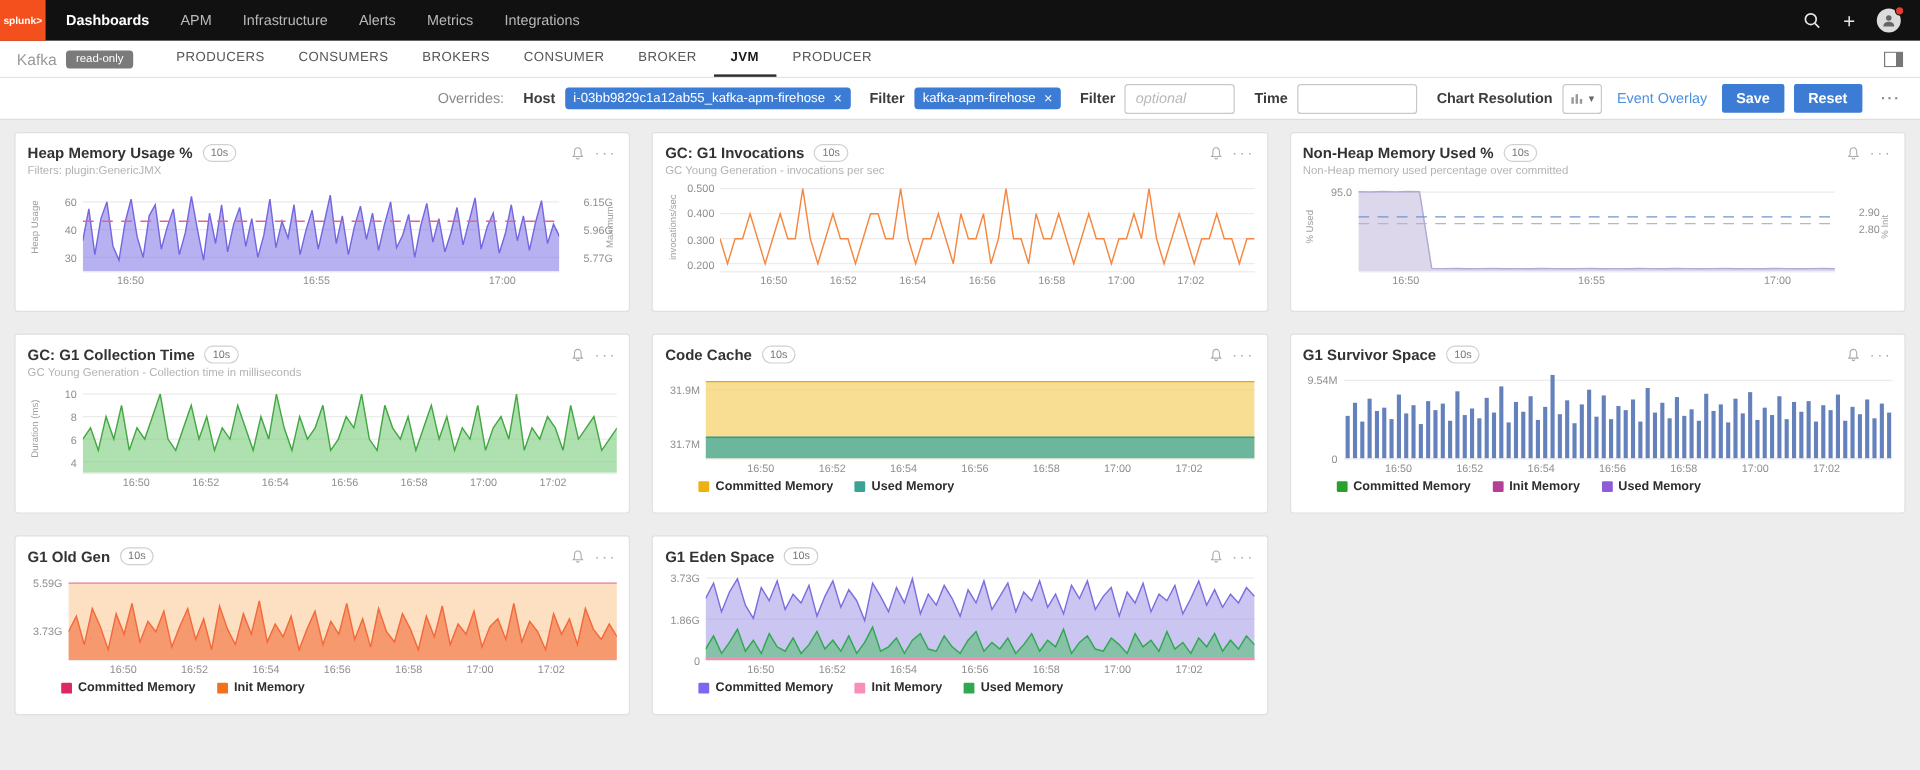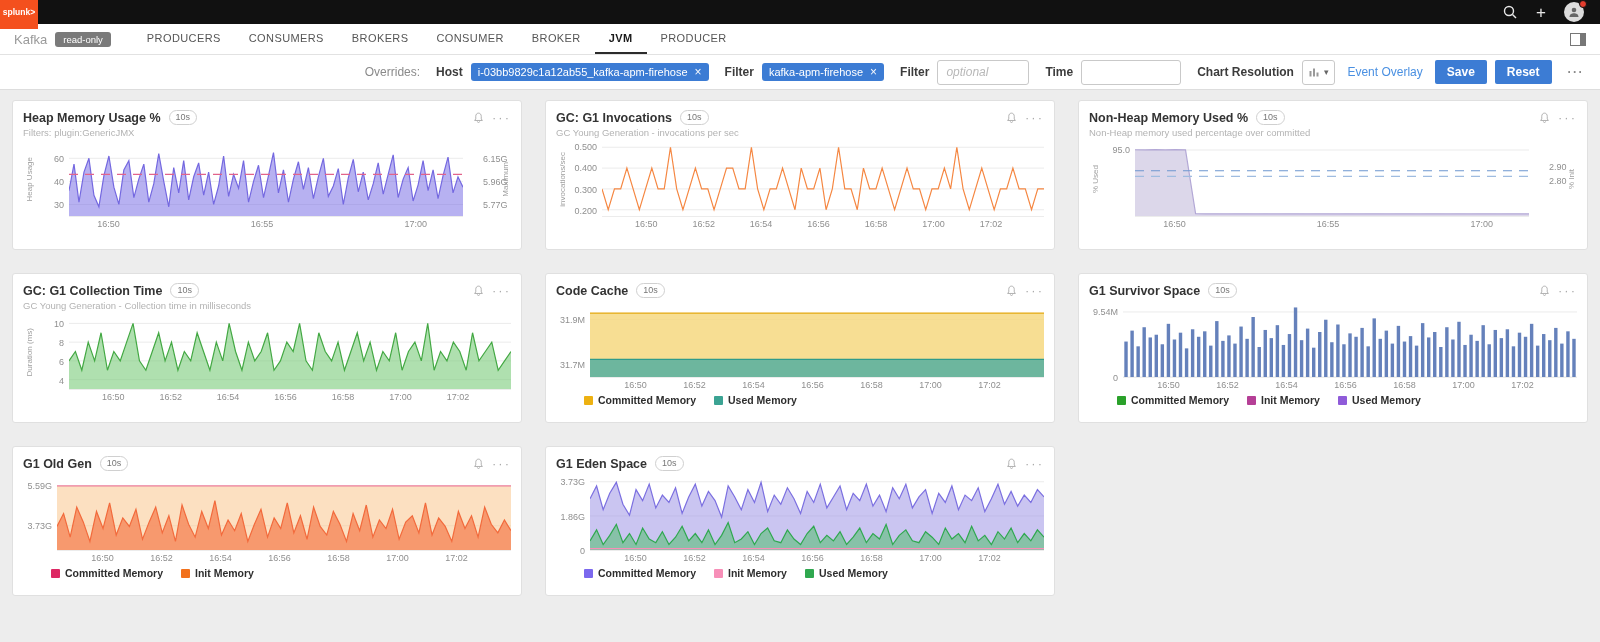--- a/index.html
+++ b/index.html
@@ -1,20 +1,20 @@
 <!DOCTYPE html>
 <html><head>
 <meta charset="utf-8">
 <style>
   *{box-sizing:border-box;margin:0;padding:0}
   html,body{width:1600px;height:642px;overflow:hidden}
   body{font-family:"Liberation Sans",sans-serif;background:#ededed}
 
   
-  .topnav{height:24px;background:#111;display:flex;align-items:center;padding-right:16px}
+  .topnav{height:34px;background:#111;display:flex;align-items:center;padding-right:16px}
   .brand{width:38px;height:34px;background:#f4501e;color:#fff;font-weight:bold;font-size:8.5px;display:flex;align-items:center;justify-content:center;cursor:pointer}
   .nav-items{display:flex;height:100%;margin-left:4px}
   .nav-item{color:#b9b9b9;font-size:12px;line-height:34px;padding:0 13px;cursor:pointer;white-space:nowrap}
   .nav-item.active{color:#fff;font-weight:bold}
   .nav-right{margin-left:auto;display:flex;align-items:center;gap:18px}
   .nav-icon{cursor:pointer;color:#e8e8e8;font-size:17px;line-height:1;display:flex;align-items:center}
   .avatar{position:relative;width:20px;height:20px;border-radius:50%;background:#dcdcdc;display:flex;align-items:center;justify-content:center;cursor:pointer}
   .avatar .dot{position:absolute;top:-2px;right:-3px;width:8px;height:8px;border-radius:50%;background:#e23d2e;border:1px solid #111}
 
   
@@ -36,21 +36,21 @@
   .txt::placeholder{color:#b8b8b8;font-style:italic}
   .txt.time{width:100px}
   .res-ctl{height:25px;border:1px solid #c9c9c9;border-radius:3px;display:flex;align-items:center;padding:0 6px;gap:5px;color:#777;cursor:pointer;background:#fff}
   .res-ctl .chev{font-size:9px;color:#666}
   .link{color:#4a90e2;cursor:pointer;margin:4px 4px;white-space:nowrap}
   .btn{height:24px;border:none;border-radius:2px;background:#3c7cd4;color:#fff;font-size:12px;font-weight:bold;padding:0 12px;cursor:pointer;font-family:inherit}
   .more{color:#888;letter-spacing:1.5px;font-weight:bold;margin-left:8px;cursor:pointer}
 
   
   .main{padding:10px 12px;background:#ededed;height:calc(642px - 100px)}
-  .grid{display:grid;grid-template-columns:repeat(3,1fr);gap:23px;grid-auto-rows:150px}
+  .grid{display:grid;grid-template-columns:repeat(3,1fr);gap:18px;grid-auto-rows:150px}
   .card{background:#fff;border:1px solid #e0e0e0;border-radius:3px;padding:8px 10px 5px;display:flex;flex-direction:column;overflow:hidden}
   .card-head{display:flex;align-items:center;gap:8px;height:17px}
   .card-title{font-size:12.5px;font-weight:bold;color:#333;white-space:nowrap}
   .res-badge{border:1px solid #d0d0d0;border-radius:8px;font-size:9px;color:#777;padding:1px 6px;line-height:1.2}
   .spacer{flex:1}
   .bell{cursor:pointer;display:flex;align-items:center}
   .dots{color:#aaa;font-size:13px;letter-spacing:2px;cursor:pointer;line-height:1}
   .card-sub{font-size:9.5px;color:#b3b3b3;margin-top:1px;white-space:nowrap;overflow:hidden}
 
   .cw-row{display:flex;align-items:flex-start;margin-top:3px}
@@ -69,20 +69,28 @@
 
   .legend{display:flex;gap:18px;align-items:center;padding:3px 0 0 28px;font-size:10.5px;color:#2e2e2e}
   .leg-item{display:flex;align-items:center;cursor:pointer;font-weight:bold}
   .leg-swatch{width:9px;height:9px;display:inline-block;margin-right:5px;border-radius:1px}
 </style>
 </head>
 <body>
 
 <header class="topnav">
   <div class="brand">splunk&gt;</div>
+  <nav class="nav-items">
+      <a class="nav-item active">Dashboards</a>
+      <a class="nav-item">APM</a>
+      <a class="nav-item">Infrastructure</a>
+      <a class="nav-item">Alerts</a>
+      <a class="nav-item">Metrics</a>
+      <a class="nav-item">Integrations</a>
+    </nav>
   <div class="nav-right">
     <span class="nav-icon">
       <svg width="16" height="16" viewBox="0 0 16 16">
           <circle cx="7" cy="7" r="4.5" fill="none" stroke="#e8e8e8" stroke-width="1.4"></circle>
           <line x1="10.5" y1="10.5" x2="14" y2="14" stroke="#e8e8e8" stroke-width="1.4"></line>
         </svg>
     </span>
     <span class="nav-icon">+</span>
     <span class="avatar">
       <svg width="12" height="12" viewBox="0 0 12 12">

